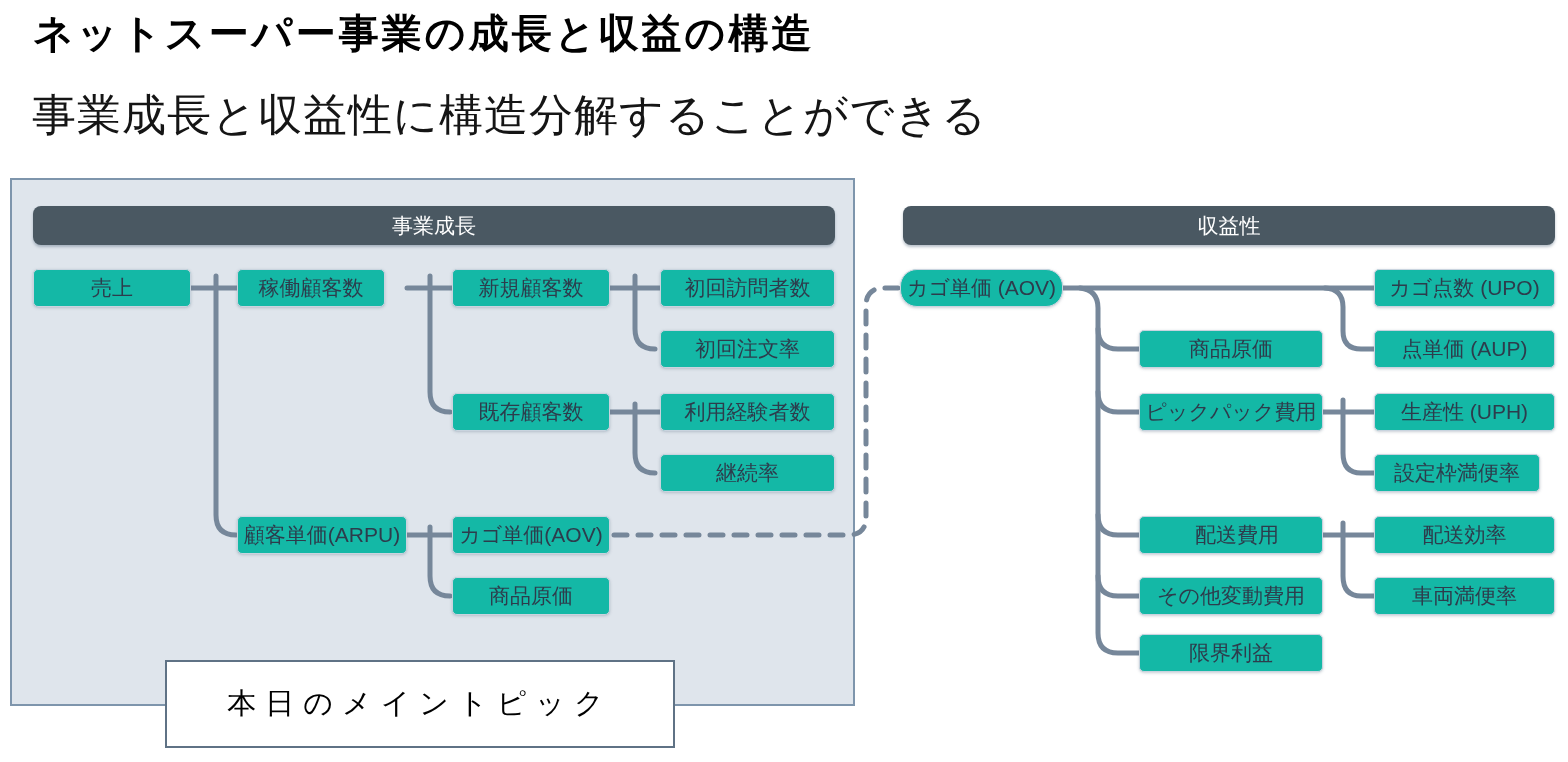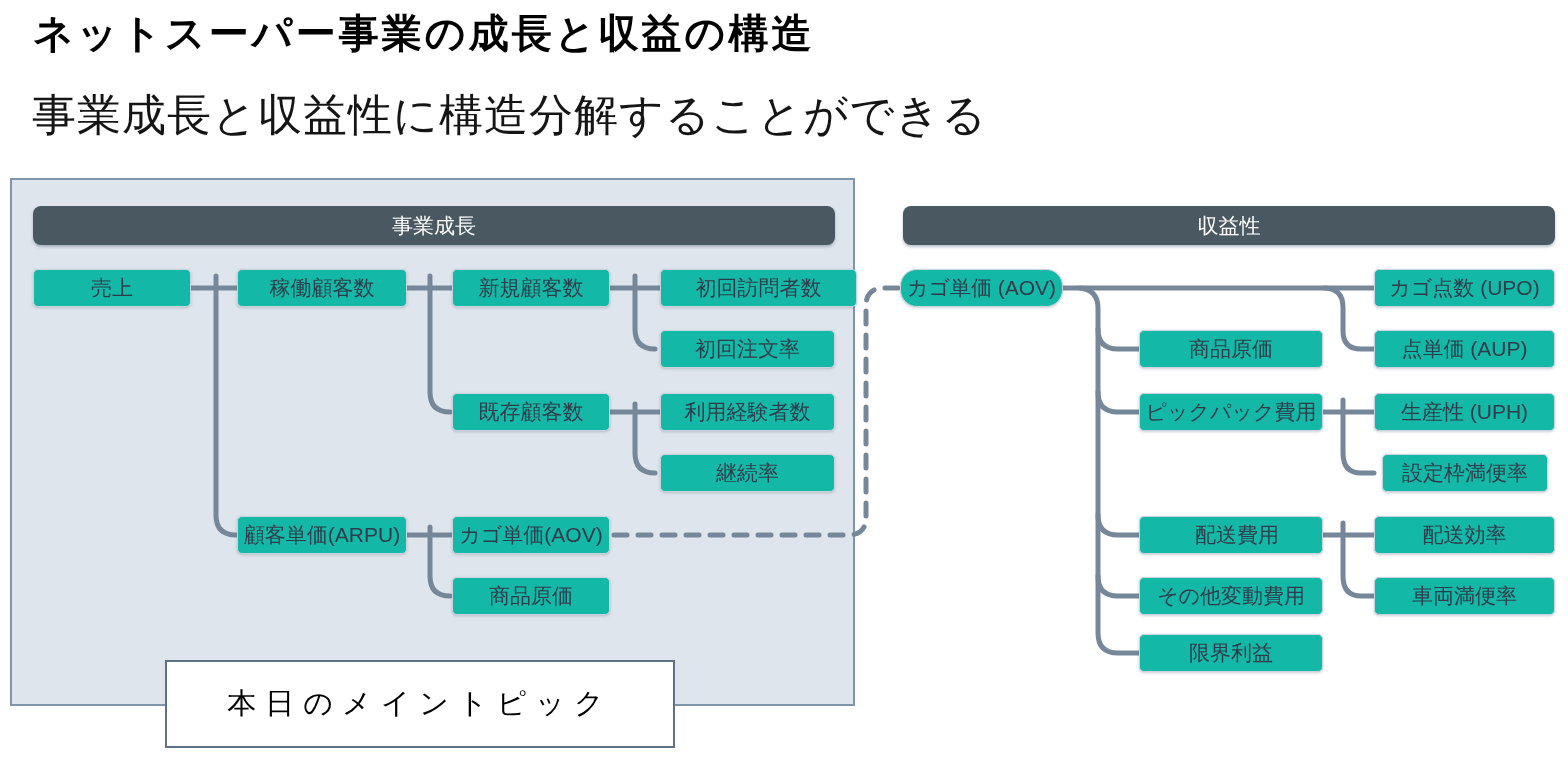--- a/index.html
+++ b/index.html
@@ -103,38 +103,38 @@
     <path d="M1323,535 H1374"></path>
     <path d="M1343,523 V576 Q1343,596 1361,596 H1374"></path>
 
     <path class="dashed" d="M614,535 H848 Q866,535 866,517 V306 Q866,288 884,288 H898"></path>
   </svg>
 
   <div class="band" id="growth-band">事業成長</div>
   <div class="band" id="profit-band">収益性</div>
 
   <div class="node" style="left:33px;top:269px;width:158px;">売上</div>
-  <div class="node" style="left:237px;top:269px;width:170px;">稼働顧客数</div>
+  <div class="node" style="left:237px;top:269px;width:148px;">稼働顧客数</div>
   <div class="node" style="left:452px;top:269px;width:158px;">新規顧客数</div>
-  <div class="node" style="left:660px;top:269px;width:197px;">初回訪問者数</div>
+  <div class="node" style="left:660px;top:269px;width:175px;">初回訪問者数</div>
   <div class="node" style="left:660px;top:330px;width:175px;">初回注文率</div>
   <div class="node" style="left:452px;top:393px;width:158px;">既存顧客数</div>
   <div class="node" style="left:660px;top:393px;width:175px;">利用経験者数</div>
   <div class="node" style="left:660px;top:454px;width:175px;">継続率</div>
   <div class="node" style="left:237px;top:516px;width:170px;">顧客単価(ARPU)</div>
   <div class="node" style="left:452px;top:516px;width:158px;">カゴ単価(AOV)</div>
   <div class="node" style="left:452px;top:577px;width:158px;">商品原価</div>
 
   <div class="node" style="left:900px;top:269px;width:163px;border-radius:17px;">カゴ単価 (AOV)</div>
   <div class="node" style="left:1374px;top:269px;width:181px;">カゴ点数 (UPO)</div>
   <div class="node" style="left:1374px;top:330px;width:181px;">点単価 (AUP)</div>
   <div class="node" style="left:1139px;top:330px;width:184px;text-align:right;">商品原価</div>
   <div class="node" style="left:1139px;top:393px;width:184px;">ピックパック費用</div>
   <div class="node" style="left:1374px;top:393px;width:181px;">生産性 (UPH)</div>
-  <div class="node" style="left:1374px;top:454px;width:166px;margin-left:8px;">設定枠満便率</div>
+  <div class="node" style="left:1374px;top:454px;width:166px;">設定枠満便率</div>
   <div class="node" style="left:1139px;top:516px;width:184px;padding-left:12px;">配送費用</div>
   <div class="node" style="left:1374px;top:516px;width:181px;">配送効率</div>
   <div class="node" style="left:1139px;top:577px;width:184px;">その他変動費用</div>
   <div class="node" style="left:1374px;top:577px;width:181px;">車両満便率</div>
   <div class="node" style="left:1139px;top:634px;width:184px;">限界利益</div>
 
   <div class="callout">本日のメイントピック</div>
 
 </div>
 

